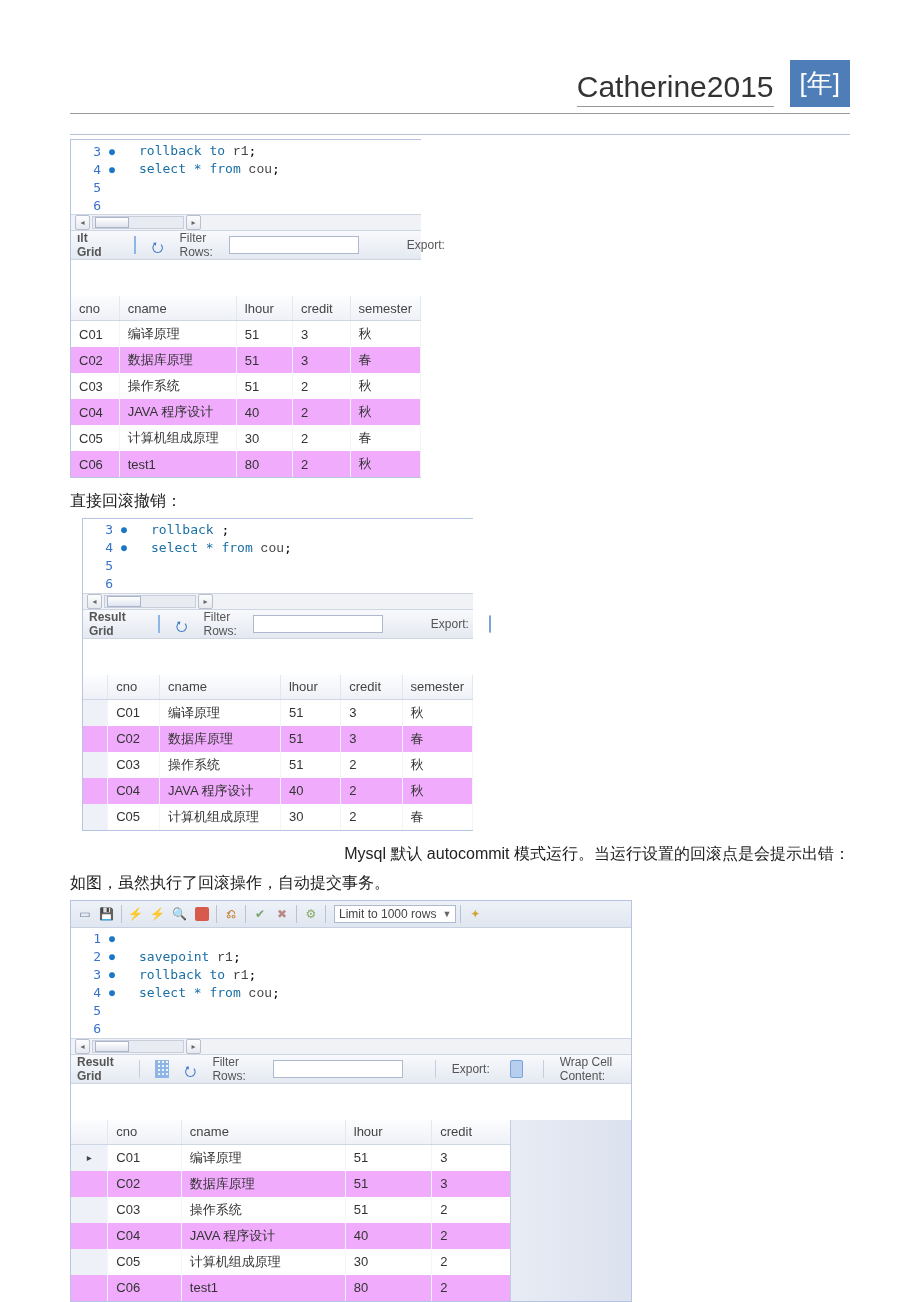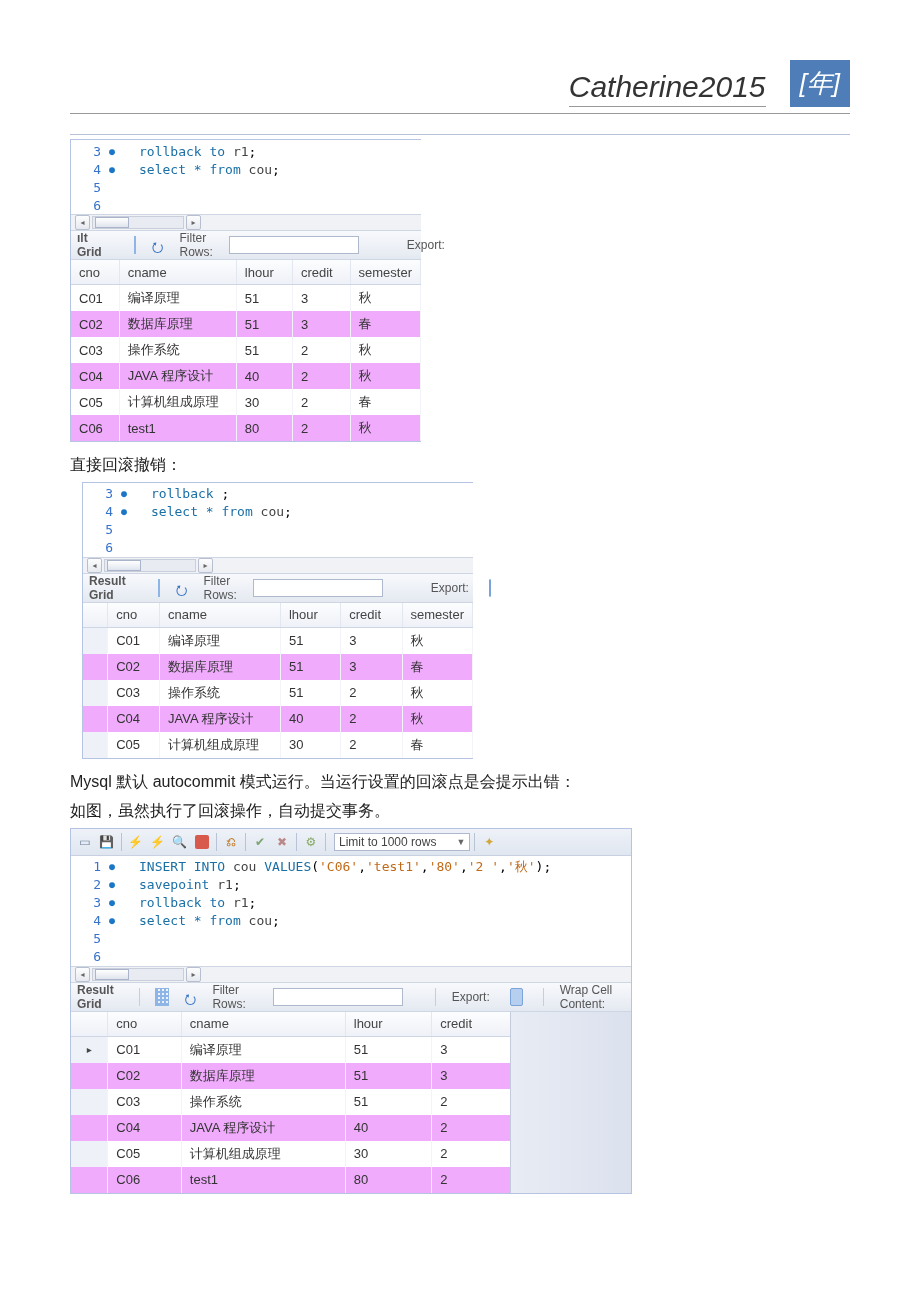--- a/index.html
+++ b/index.html
@@ -13,22 +13,21 @@
     padding: 60px 70px 60px 70px;
   }
   
   .doc-header {
     display: flex;
     align-items: flex-end;
     justify-content: flex-end;
     border-bottom: 1px solid #999;
     padding-bottom: 6px;
     margin-bottom: 20px;
-    gap: 24px;
-    font-style: italic;
+    gap: 16px;
   }
   .doc-header .author {
     font-family: "Calibri Light", "Segoe UI", sans-serif;
     font-size: 30px;
     color: #333;
     border-bottom: 1px solid #999;
     padding-bottom: 2px;
   }
   .doc-header .badge {
     background: #4e7db8;
@@ -69,21 +68,21 @@
     width: 14px;
     text-align: center;
     color: #1b77c5;
     font-size: 10px;
   }
   .code {
     padding-left: 20px;
     white-space: pre;
   }
   .kw { color: #1a6fa6; }
-  .ident { color: #444; }
+  .ident { color: #444; font-family: Liberation Mono, monospace; }
   .func { color: #1a6fa6; }
   .str { color: #c16a18; }
 
   .hscroll {
     height: 15px;
     border-top: 1px solid #cfd6e3;
     background: #f0f2f6;
     display: flex;
     align-items: center;
     padding: 0 4px;
@@ -144,20 +143,21 @@
     width: 120px;
   }
   .grid-bar .fill { flex: 1; }
 
   
   table.data {
     border-collapse: collapse;
     width: 100%;
     font-size: 13px;
     color: #333;
+    margin-top: 36px;
   }
   table.data th {
     text-align: left;
     font-weight: normal;
     color: #444;
     background: linear-gradient(#fcfdfe,#eef1f7);
     border-bottom: 1px solid #cfd6e3;
     border-right: 1px solid #e3e7f0;
     padding: 3px 8px;
     height: 18px;
@@ -202,21 +202,21 @@
   .tb-bolt { color:#d49d2c; font-weight:bold; }
   .tb-stop {
     width:14px;height:14px;background:#d85a4c;border-radius:2px;
   }
   .tb-check { color:#7aa56f; }
   .tb-x { color:#b88; }
   .tb-gear { color:#8a6; }
   .limit-box {
     background:#fff;border:1px solid #aeb9cd;height:16px;
     padding:0 4px;display:flex;align-items:center;
-    font-size:12px;color:#444;margin-left:4px;gap:14px;
+    font-size:12px;color:#444;margin-left:4px;
   }
   .limit-dd { color:#666;font-size:9px;margin-left:6px; }
   .tb-star { color:#d4a73c; }
 
   .shot.full { border-right:1px solid #b5c4e3; }
 
   .right-panel {
     position:absolute; right:0; top:0; bottom:0; width:120px;
     background:linear-gradient(90deg,#e8ecf4,#dbe1ee);
     border-left:1px solid #c3cbdc;
@@ -427,21 +427,21 @@
             <td>C05</td>
             <td>计算机组成原理</td>
             <td>30</td>
             <td>2</td>
             <td>春</td>
           </tr>
         </tbody>
       </table>
   </div>
 
-  <div class="body-text" style="margin-top:4px;">Mysql 默认 autocommit 模式运行。当运行设置的回滚点是会提示出错：</div>
+  <div class="body-text" style="margin-top:4px;text-align:right;">Mysql 默认 autocommit 模式运行。当运行设置的回滚点是会提示出错：</div>
   <div class="body-text" style="margin-top:0;">如图，虽然执行了回滚操作，自动提交事务。</div>
 
   <div class="shot full rel" style="width:560px;">
     <div class="toolbar">
       <span class="tb-ico">▭</span>
       <span class="tb-ico tb-save">💾</span>
       <span class="tb-sep"></span>
       <span class="tb-ico tb-bolt">⚡</span>
       <span class="tb-ico tb-bolt">⚡</span>
       <span class="tb-ico">🔍</span>
@@ -460,21 +460,20 @@
         <span>Limit to 1000 rows</span>
         <span class="limit-dd">▼</span>
       </span>
       <span class="tb-sep"></span>
       <span class="tb-ico tb-star">✦</span>
     </div>
     <div class="editor" id="editor3">
         <div class="editor-line">
           <span class="gutter-n">1</span>
           <span class="gutter-dot">●</span>
-          <span class="code"><span class="kw">INSERT</span> <span class="kw">INTO</span> <span class="ident">cou</span> <span class="func">VALUES</span>(<span class="str">'C06'</span>,<span class="str">'test1'</span>,<span class="str">'80'</span>,<span class="str">'2 '</span>,<span class="str">'秋'</span>);</span>
         </div>
         <div class="editor-line">
           <span class="gutter-n">2</span>
           <span class="gutter-dot">●</span>
           <span class="code"><span class="kw">savepoint</span> <span class="ident">r1</span>;</span>
         </div>
         <div class="editor-line">
           <span class="gutter-n">3</span>
           <span class="gutter-dot">●</span>
           <span class="code"><span class="kw">rollback to</span> <span class="ident">r1</span>;</span>

